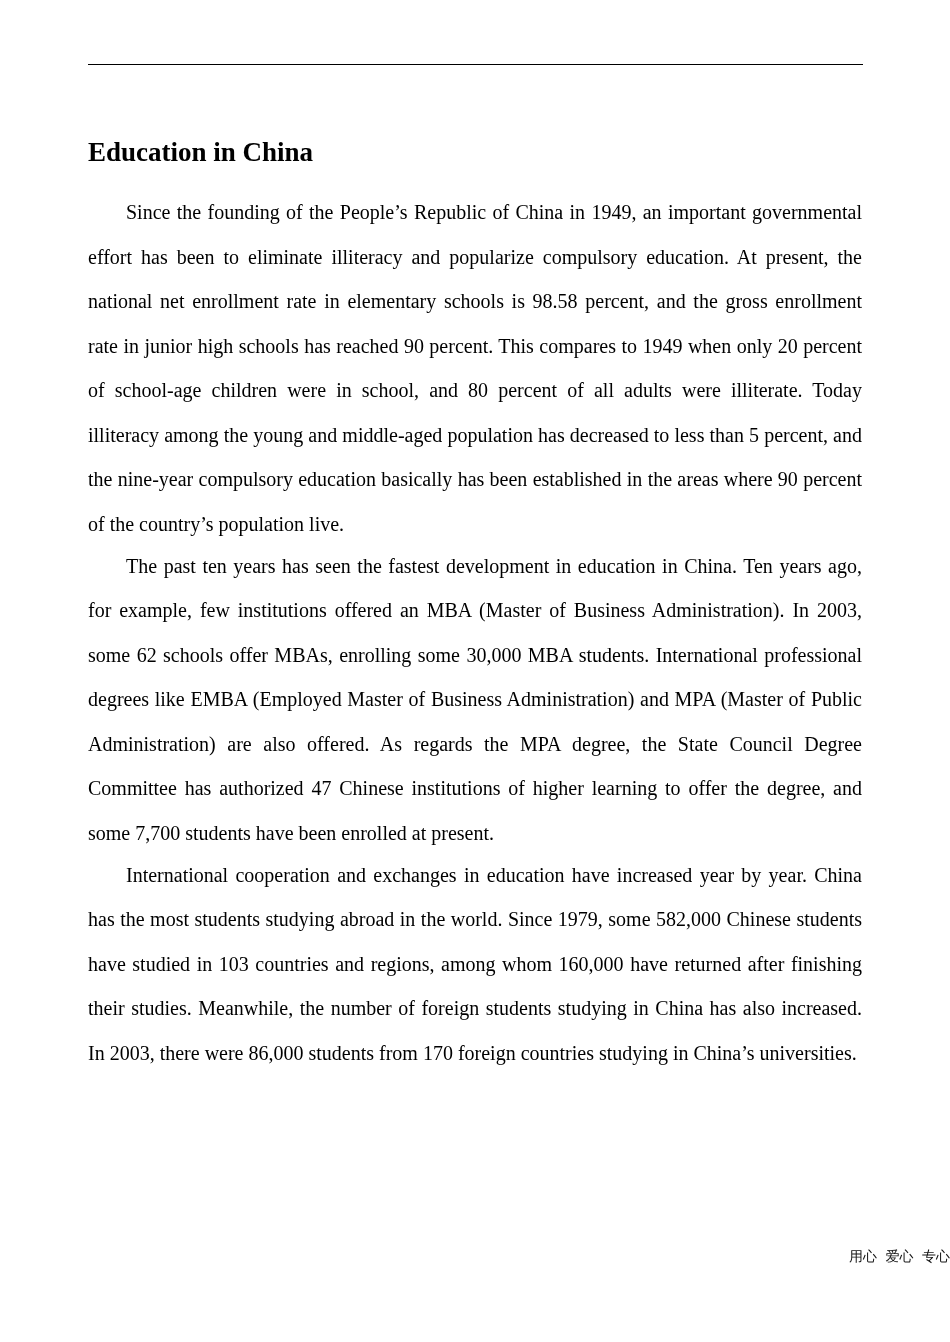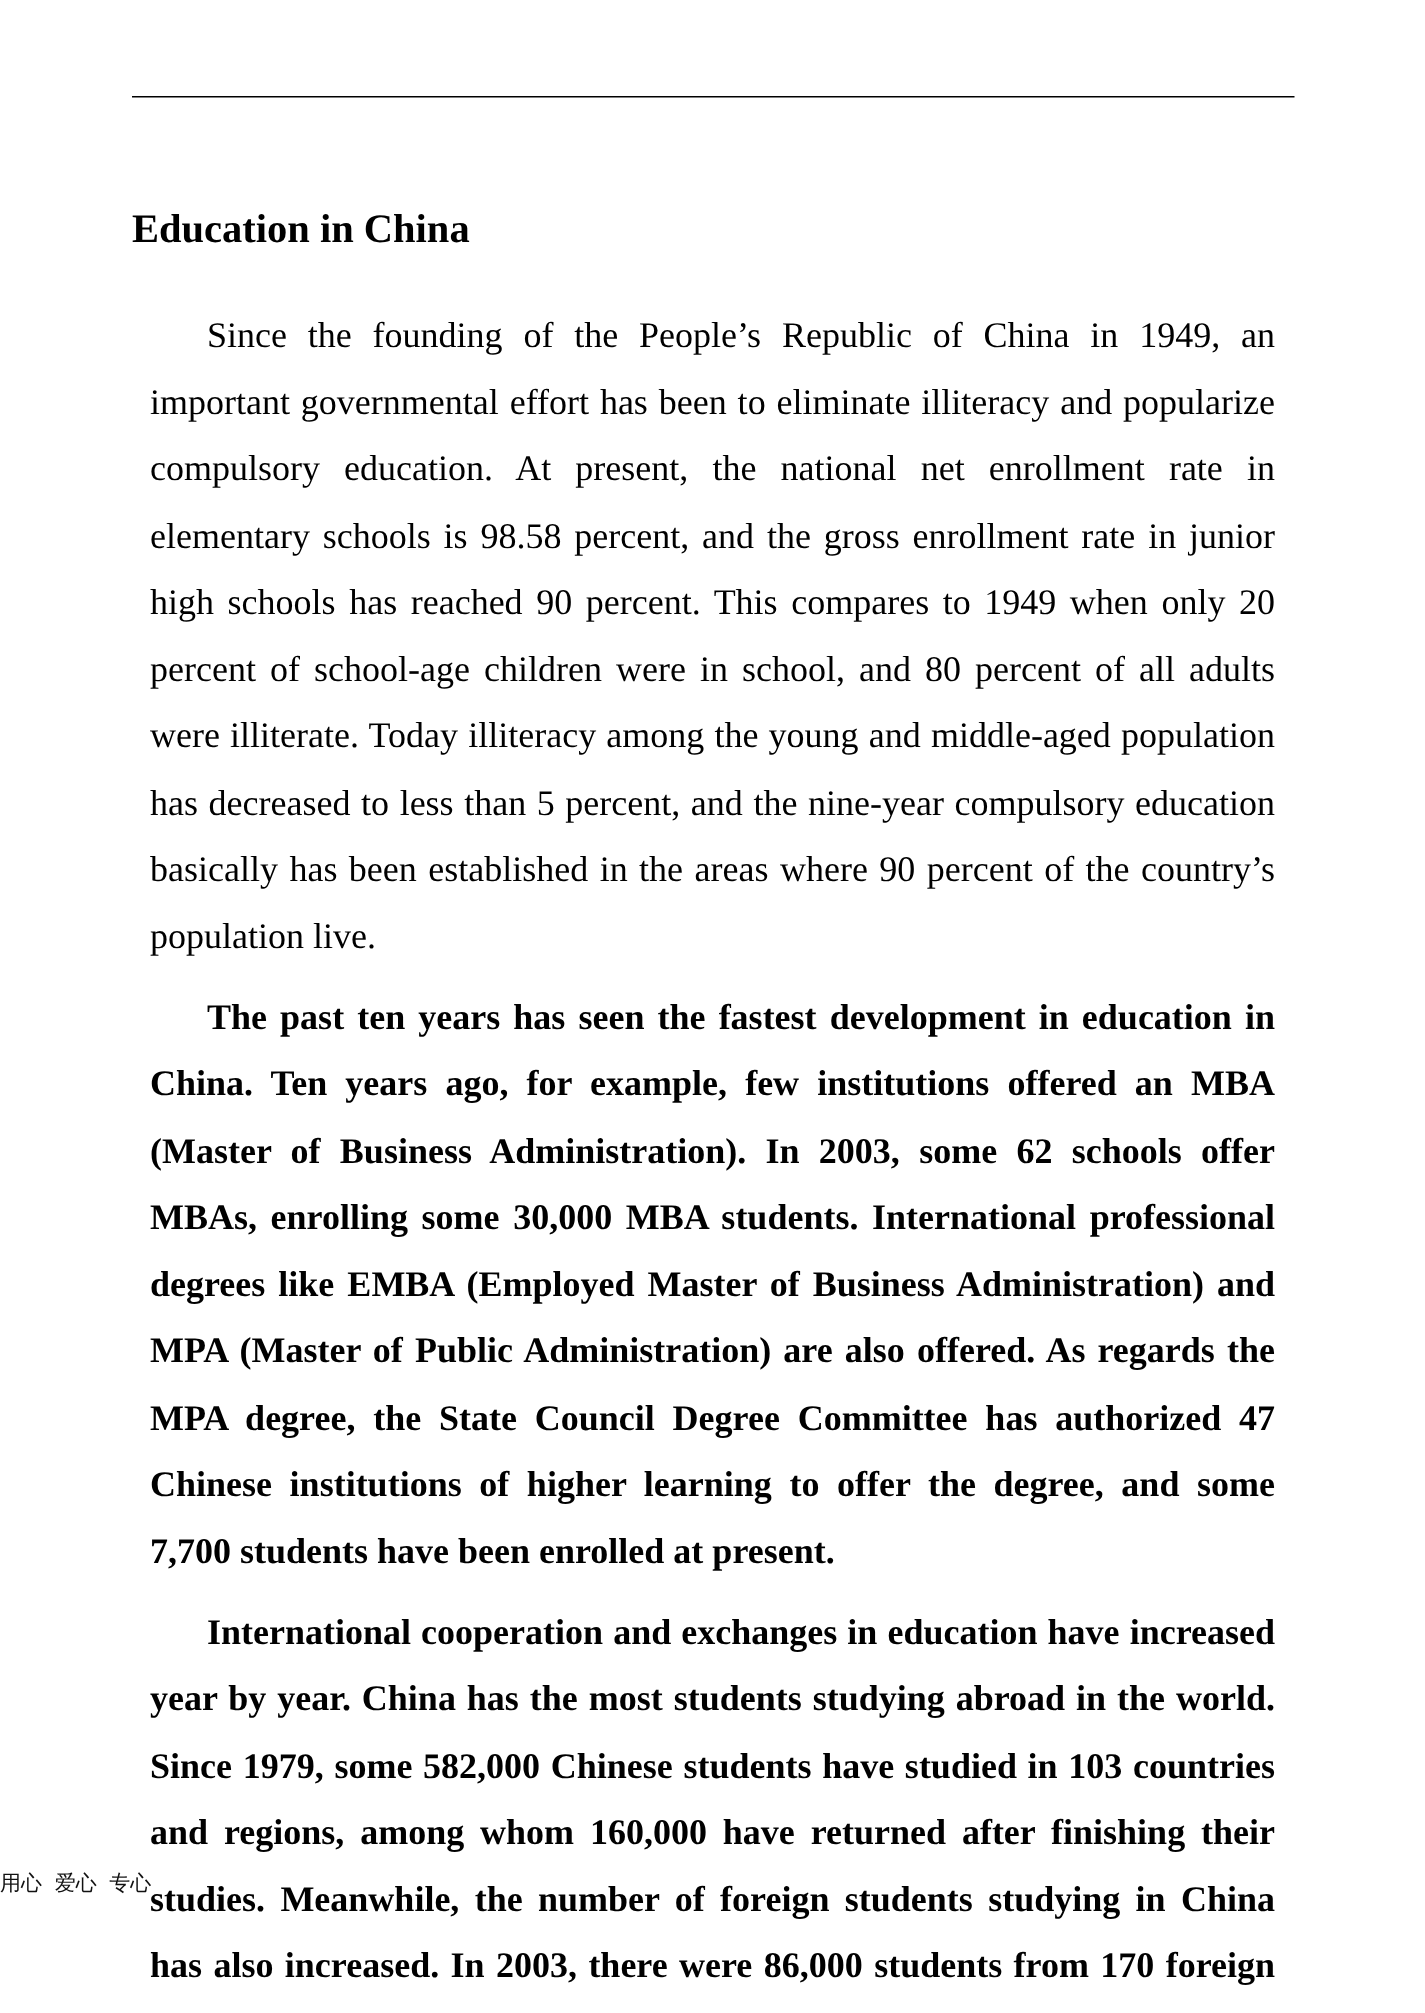--- a/index.html
+++ b/index.html
@@ -34,36 +34,35 @@
     line-height: 38px;
     margin: 0;
   }
   .body-text {
     position: absolute;
     left: 88px;
     top: 190px;
     width: 774px;
   }
   .para {
-    margin: 12px;
-    font-size: 24px;
+    margin: 0;
+    font-size: 20px;
     line-height: 44.5px;
     text-align: justify;
     text-indent: 38px;
   }
   .para + .para {
     margin-top: -2.5px;
-    font-weight: bold;
   }
   .footer {
     position: absolute;
     left: 0;
     top: 1245px;
     width: 950px;
-    text-align: left;
+    text-align: right;
     font-family: "DejaVu Sans", sans-serif;
     font-size: 14px;
     line-height: 22px;
     word-spacing: 4px;
     color: #111111;
   }
 </style>
 </head>
 <body>
 

